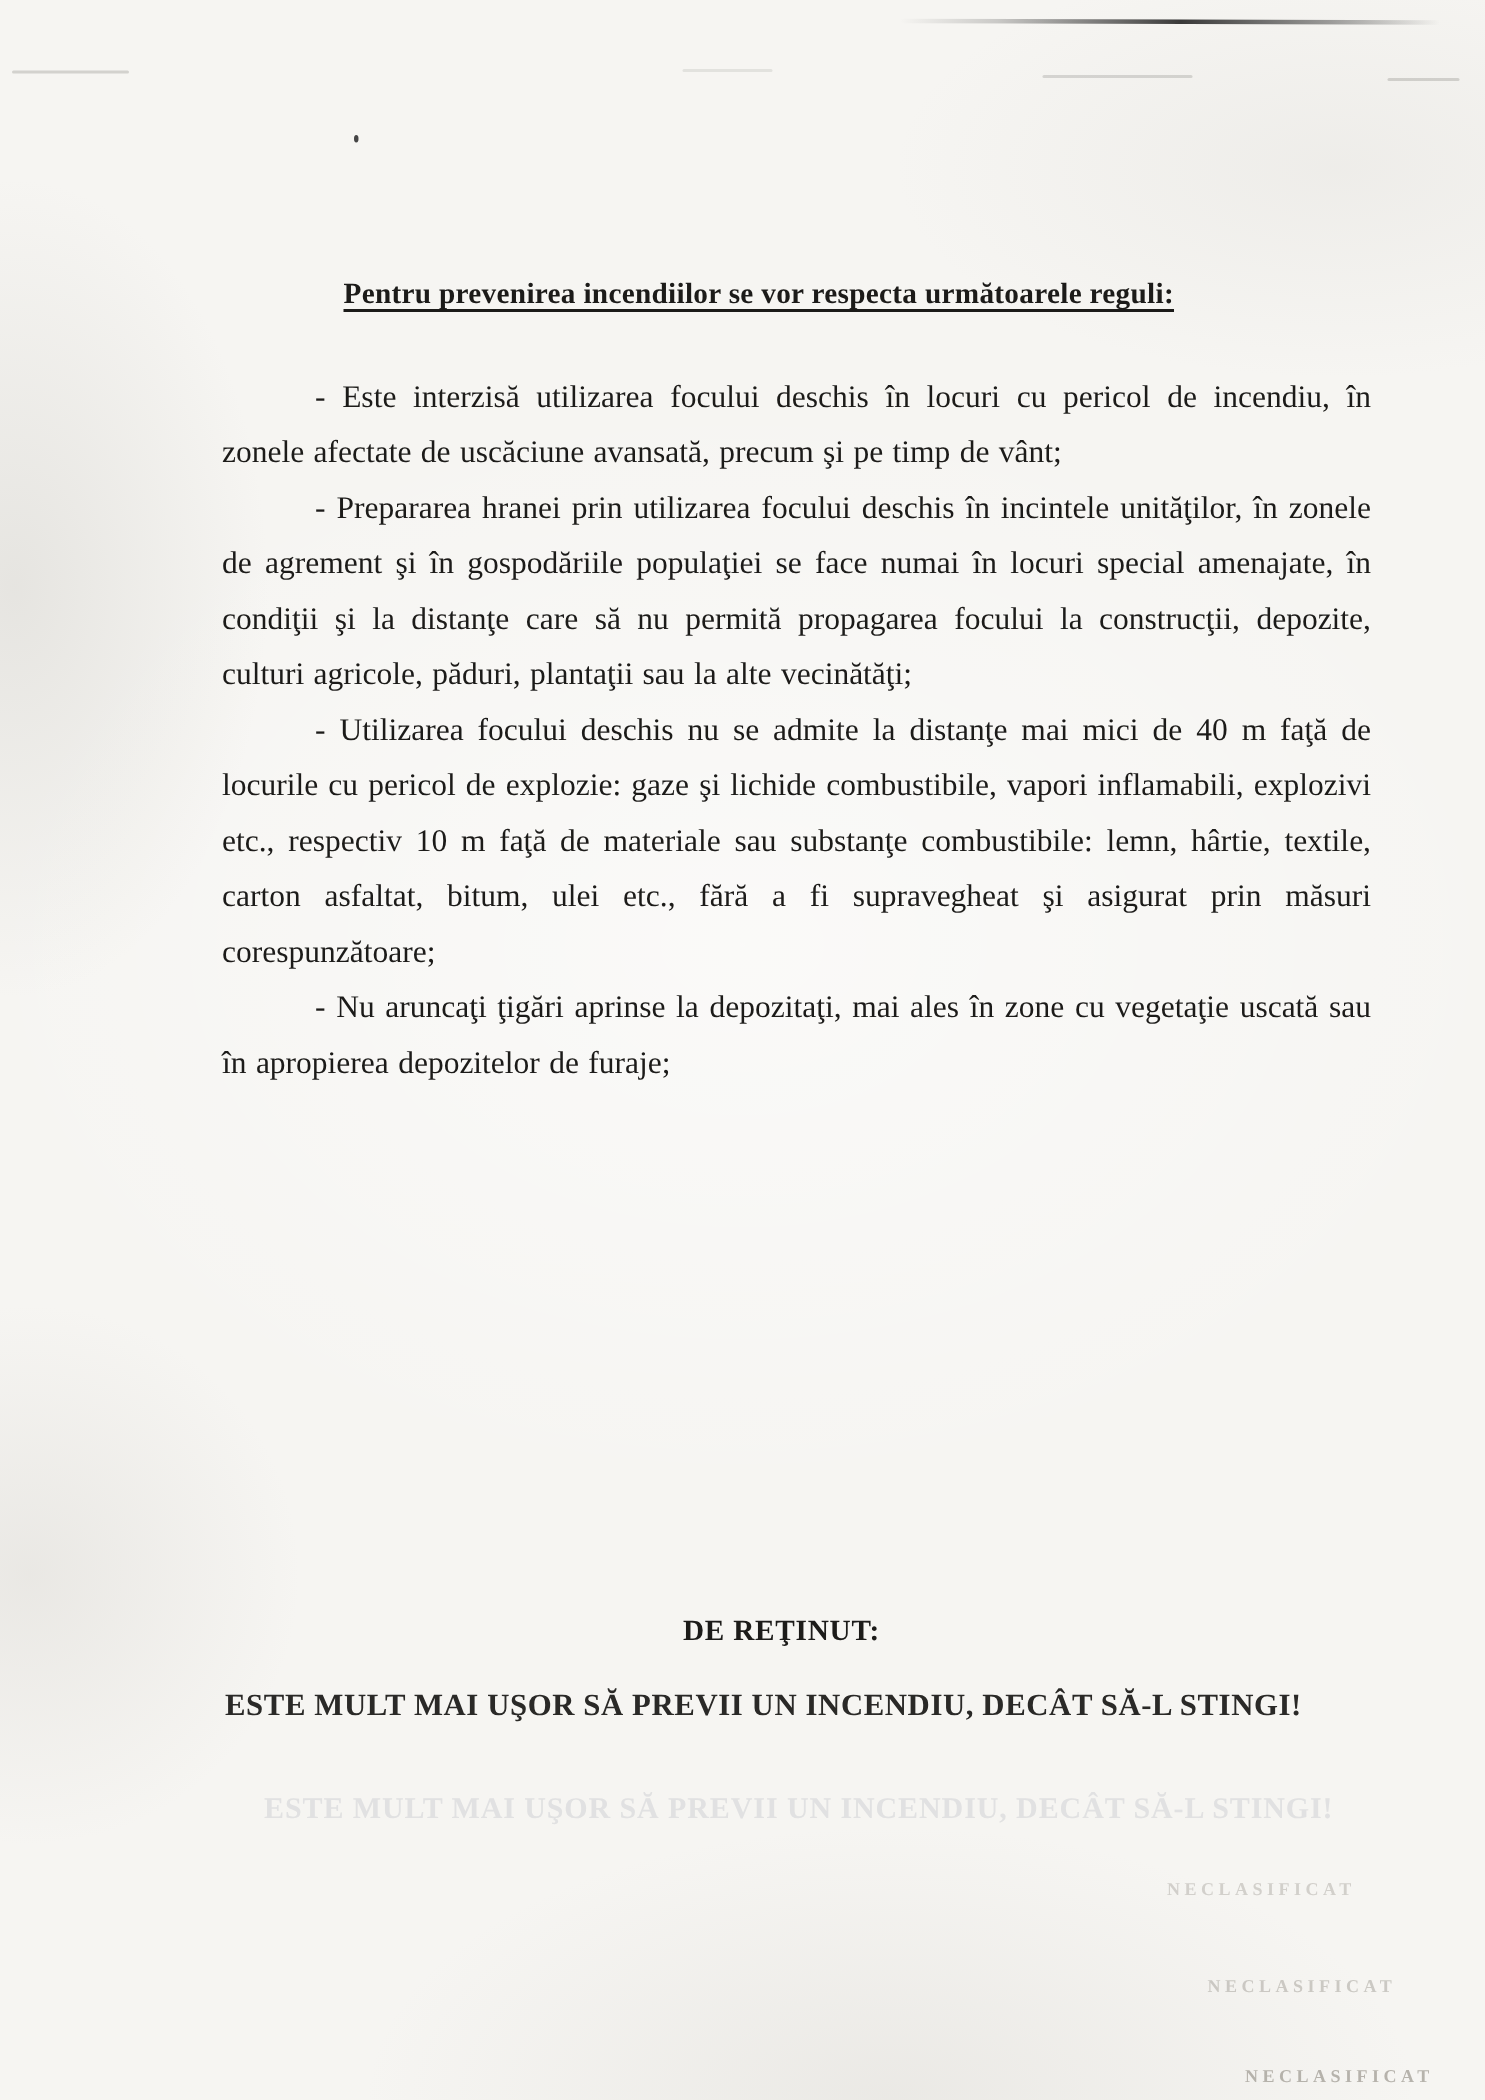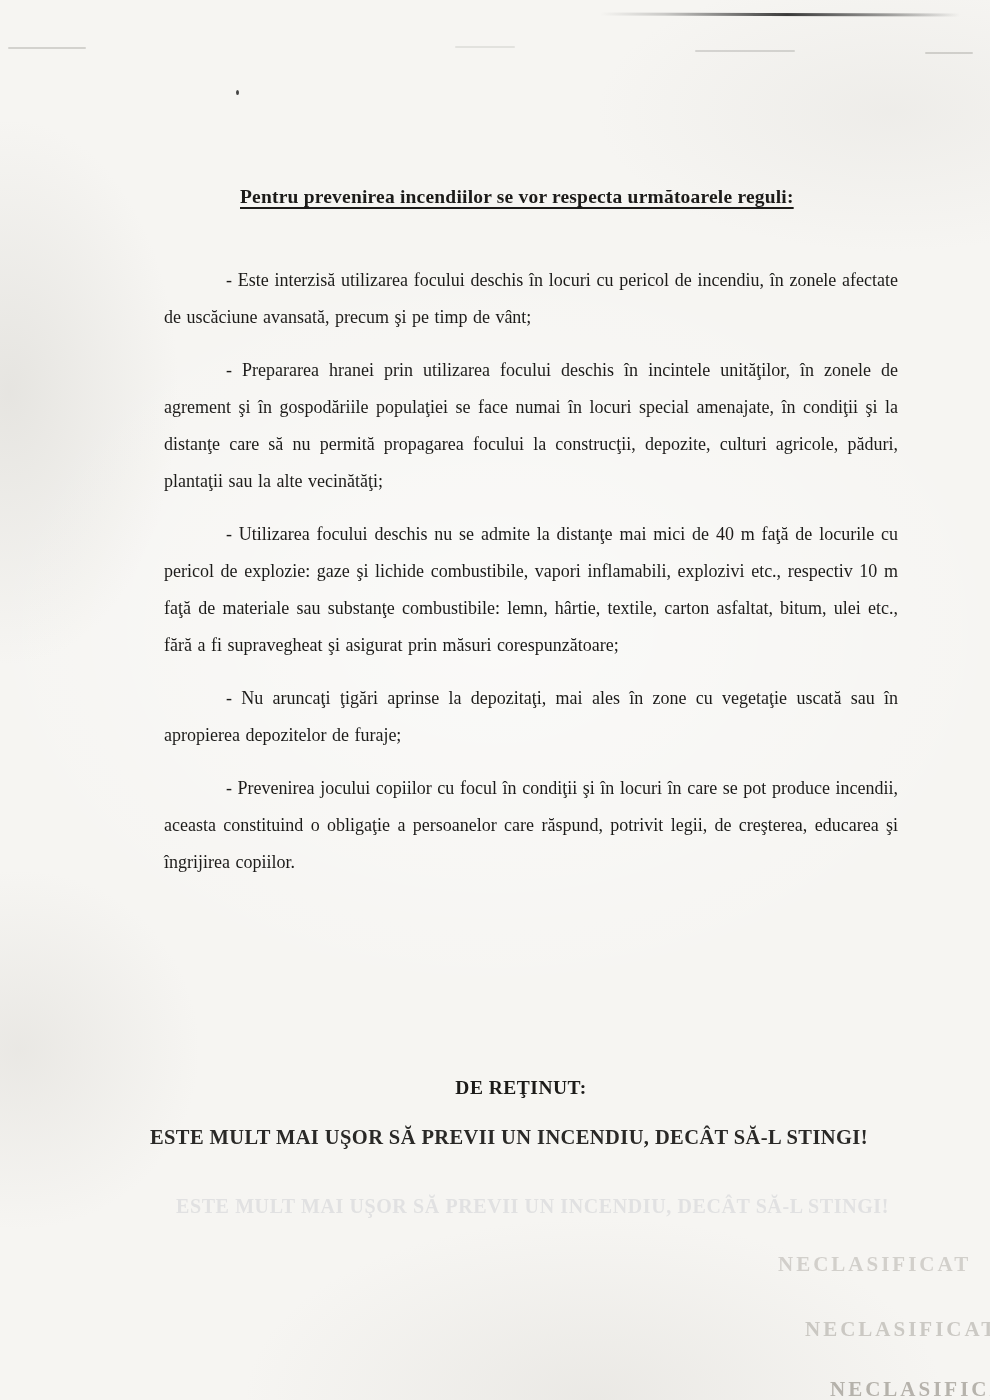--- a/index.html
+++ b/index.html
@@ -41,40 +41,40 @@
   }
   .dash-1 { position:absolute; left:8px;  top:47px; width:78px;  height:2px; background:rgba(130,128,124,0.30); border-radius:1px; }
   .dash-2 { position:absolute; left:695px; top:50px; width:100px; height:2px; background:rgba(130,128,124,0.28); border-radius:1px; }
   .dash-3 { position:absolute; left:925px; top:52px; width:48px;  height:2px; background:rgba(130,128,124,0.30); border-radius:1px; }
   .dash-4 { position:absolute; left:455px; top:46px; width:60px;  height:2px; background:rgba(150,148,144,0.20); border-radius:1px; }
   .speck  { position:absolute; left:236px; top:90px; width:3px;   height:5px; background:rgba(25,25,25,0.8);  border-radius:50%; }
 
   
   .doc-title {
     position: absolute;
-    left: 240px; top: 186px;
+    left: 229px; top: 186px;
     margin: 0;
     font-size: 19.5px;
     font-weight: bold;
     letter-spacing: 0.2px;
     white-space: nowrap;
     text-decoration: underline;
     text-underline-offset: 4px;
     text-decoration-thickness: 2px;
   }
 
   
   .doc-body {
     position: absolute;
     left: 148px; top: 246px;
     width: 766px;
   }
   .doc-body p {
-    margin: 16px;
-    font-size: 18px;
+    margin: 0;
+    font-size: 21px;
     line-height: 37px;
     text-align: justify;
     text-indent: 62px;
     word-spacing: 1px;
   }
 
   
   .reminder-heading {
     position: absolute;
     left: 0; top: 1077px;
@@ -104,21 +104,21 @@
     font-weight: bold;
     letter-spacing: 0.6px;
     white-space: nowrap;
     color: rgba(148,155,170,0.22);
     filter: blur(0.4px);
   }
 
   
   .watermark {
     position: absolute;
-    font-size: 21px;
+    font-size: 12px;
     font-weight: bold;
     letter-spacing: 3px;
     white-space: nowrap;
     filter: blur(0.3px);
   }
   .watermark.w1 { left: 778px; top: 1252px; color: rgba(180,177,171,0.55); }
   .watermark.w2 { left: 805px; top: 1317px; color: rgba(175,172,165,0.60); }
   .watermark.w3 { left: 830px; top: 1377px; color: rgba(160,156,148,0.75); }
 </style>
 </head>
@@ -133,21 +133,20 @@
   <div class="dash-4"></div>
   <div class="speck"></div>
 
   <h1 class="doc-title">Pentru prevenirea incendiilor se vor respecta următoarele reguli:</h1>
 
   <div class="doc-body">
     <p>- Este interzisă utilizarea focului deschis în locuri cu pericol de incendiu, în zonele afectate de uscăciune avansată, precum şi pe timp de vânt;</p>
     <p>- Prepararea hranei prin utilizarea focului deschis în incintele unităţilor, în zonele de agrement şi în gospodăriile populaţiei se face numai în locuri special amenajate, în condiţii şi la distanţe care să nu permită propagarea focului la construcţii, depozite, culturi agricole, păduri, plantaţii sau la alte vecinătăţi;</p>
     <p>- Utilizarea focului deschis nu se admite la distanţe mai mici de 40 m faţă de locurile cu pericol de explozie: gaze şi lichide combustibile, vapori inflamabili, explozivi etc., respectiv 10 m faţă de materiale sau substanţe combustibile: lemn, hârtie, textile, carton asfaltat, bitum, ulei etc., fără a fi supravegheat şi asigurat prin măsuri corespunzătoare;</p>
     <p>- Nu aruncaţi ţigări aprinse la depozitaţi, mai ales în zone cu vegetaţie uscată sau în apropierea depozitelor de furaje;</p>
-    <p>- Prevenirea jocului copiilor cu focul în condiţii şi în locuri în care se pot produce incendii, aceasta constituind o obligaţie a persoanelor care răspund, potrivit legii, de creşterea, educarea şi îngrijirea copiilor.</p>
   </div>
 
   <div class="reminder-heading">DE REŢINUT:</div>
 
   <div class="reminder-text">ESTE MULT MAI UŞOR SĂ PREVII UN INCENDIU, DECÂT SĂ-L STINGI!</div>
 
   <div class="ghost-text">ESTE MULT MAI UŞOR SĂ PREVII UN INCENDIU, DECÂT SĂ-L STINGI!</div>
 
   <div class="watermark w1">NECLASIFICAT</div>
   <div class="watermark w2">NECLASIFICAT</div>

